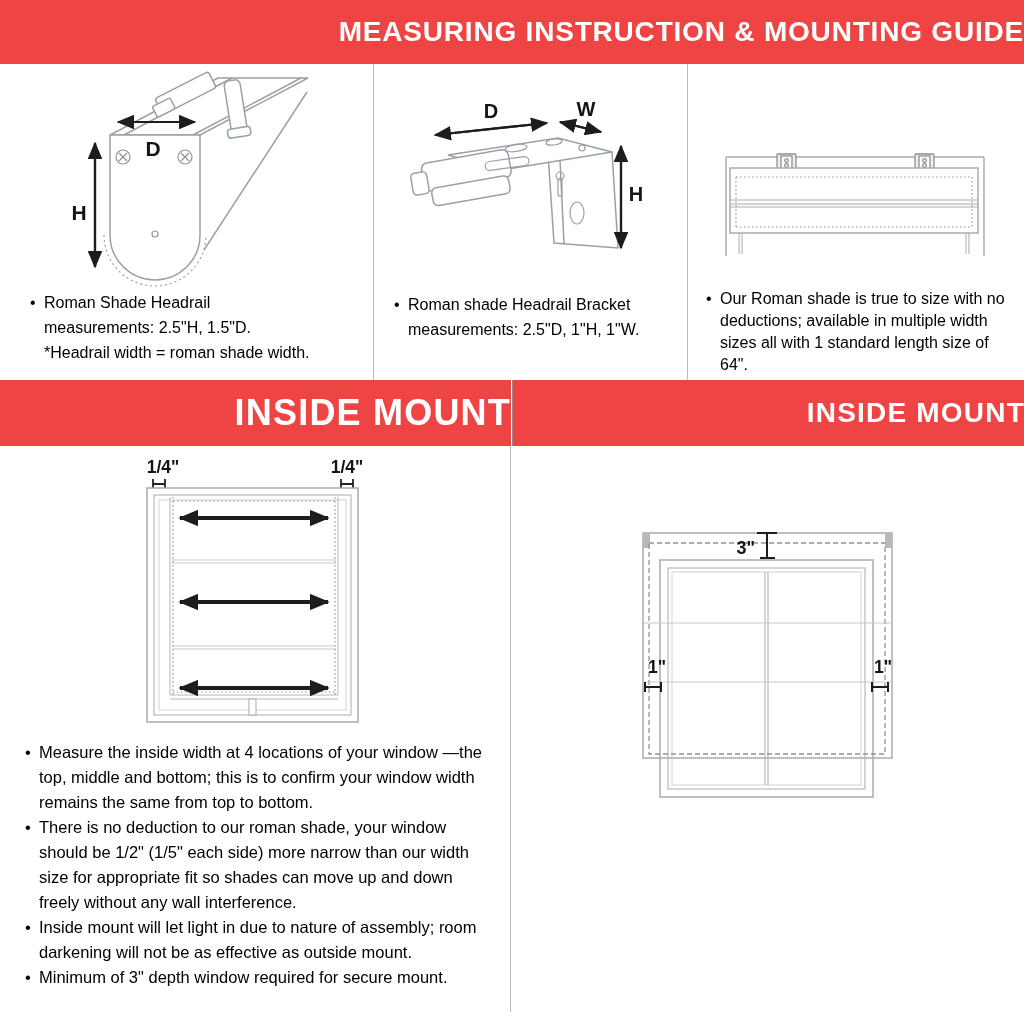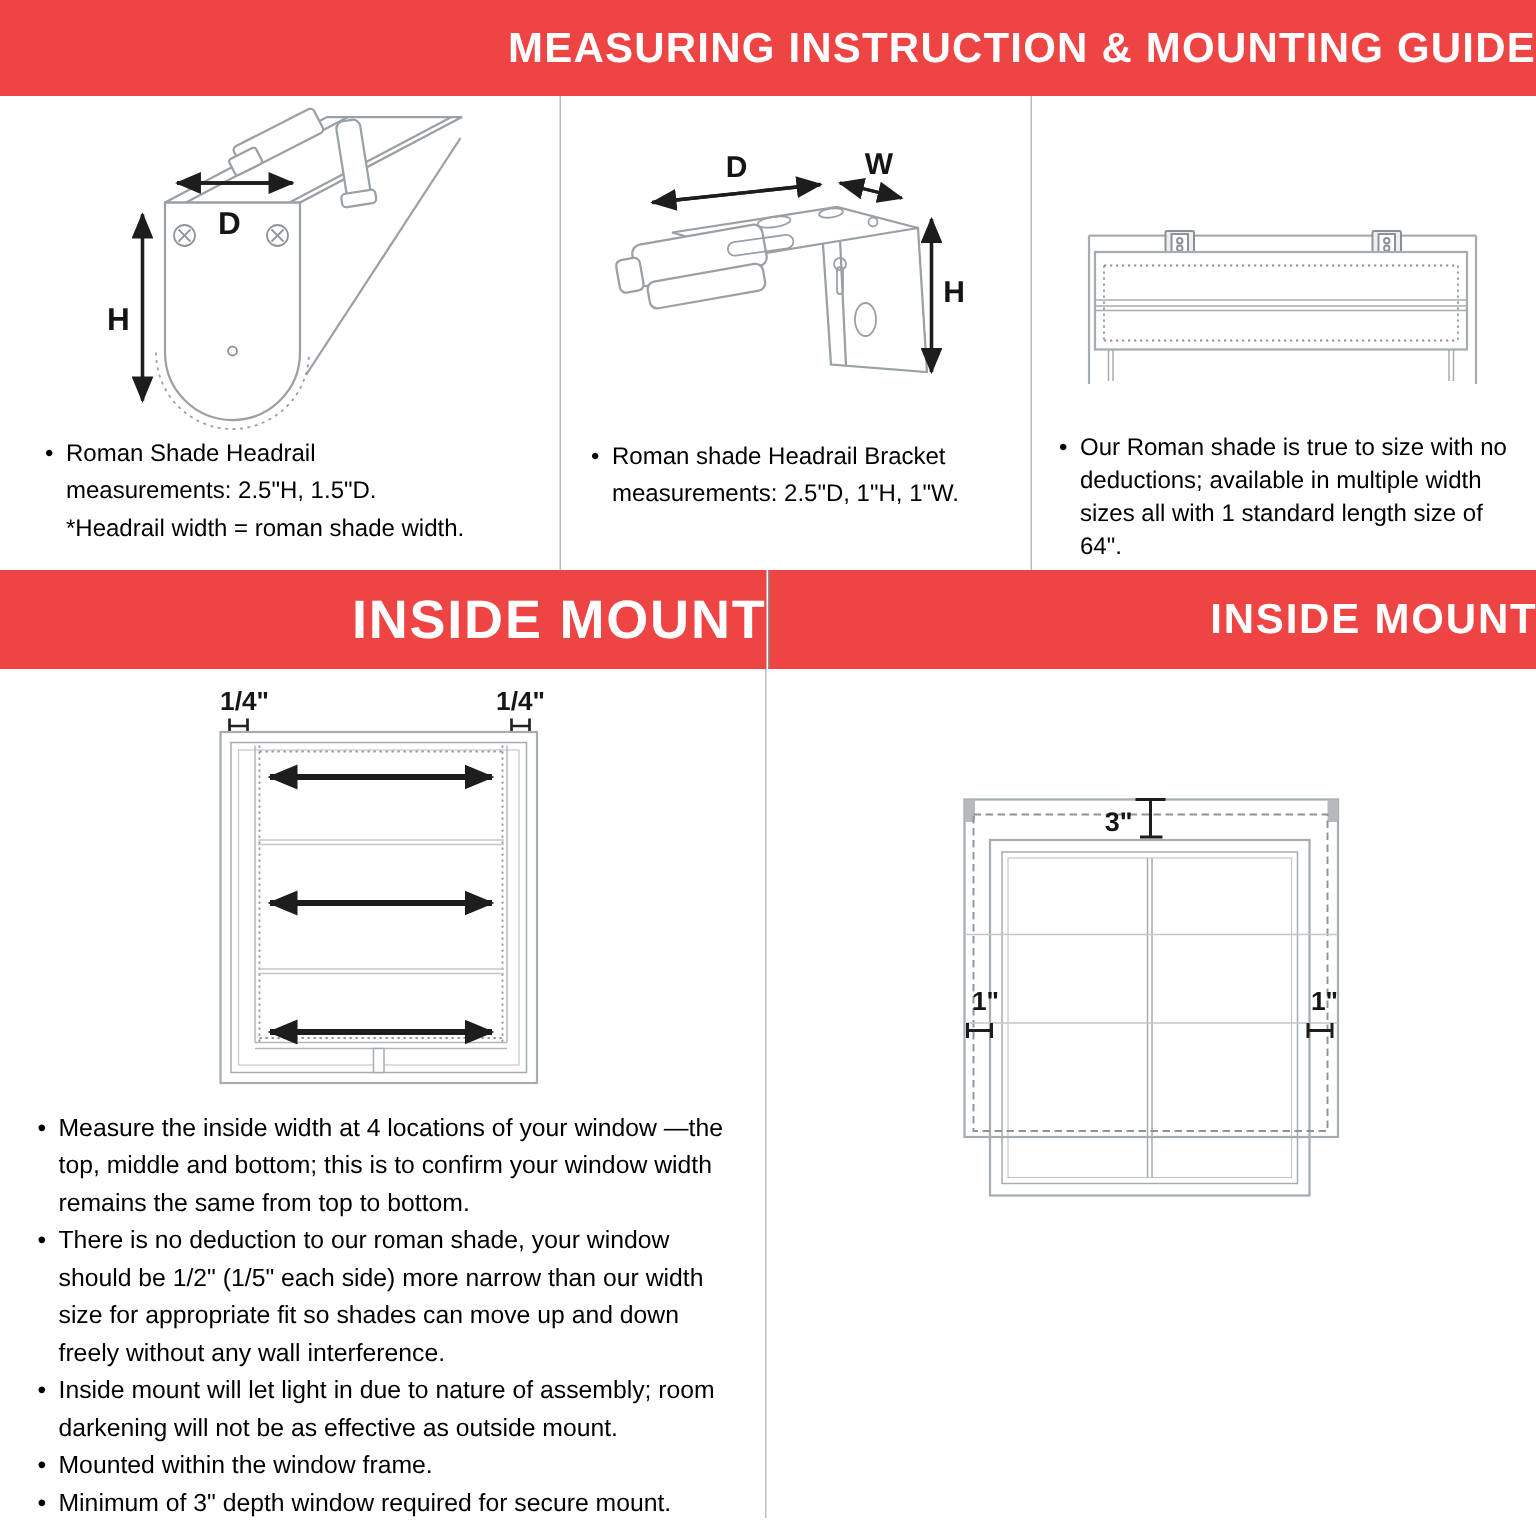--- a/index.html
+++ b/index.html
@@ -231,17 +231,16 @@
       <path d="M362,236 V246 M362,241 H378 M378,236 V246"></path>
     </g>
     <text x="147" y="227" font-size="17.5" text-anchor="middle">1"</text>
     <text x="373" y="227" font-size="17.5" text-anchor="middle">1"</text>
   </svg>
 
   <div class="blist big" style="left:25px;top:740px;width:462px;">
     <p class="b">Measure the inside width at 4 locations of your window —the top, middle and bottom; this is to confirm your window width remains the same from top to bottom.</p>
     <p class="b">There is no deduction to our roman shade, your window should be 1/2" (1/5" each side) more narrow than our width size for appropriate fit so shades can move up and down freely without any wall interference.</p>
     <p class="b">Inside mount will let light in due to nature of assembly; room darkening will not be as effective as outside mount.</p>
-    <p class="b">Mounted within the window frame.</p>
     <p class="b">Minimum of 3" depth window required for secure mount.</p>
   </div>
 
 </div>
 
 </body></html>

